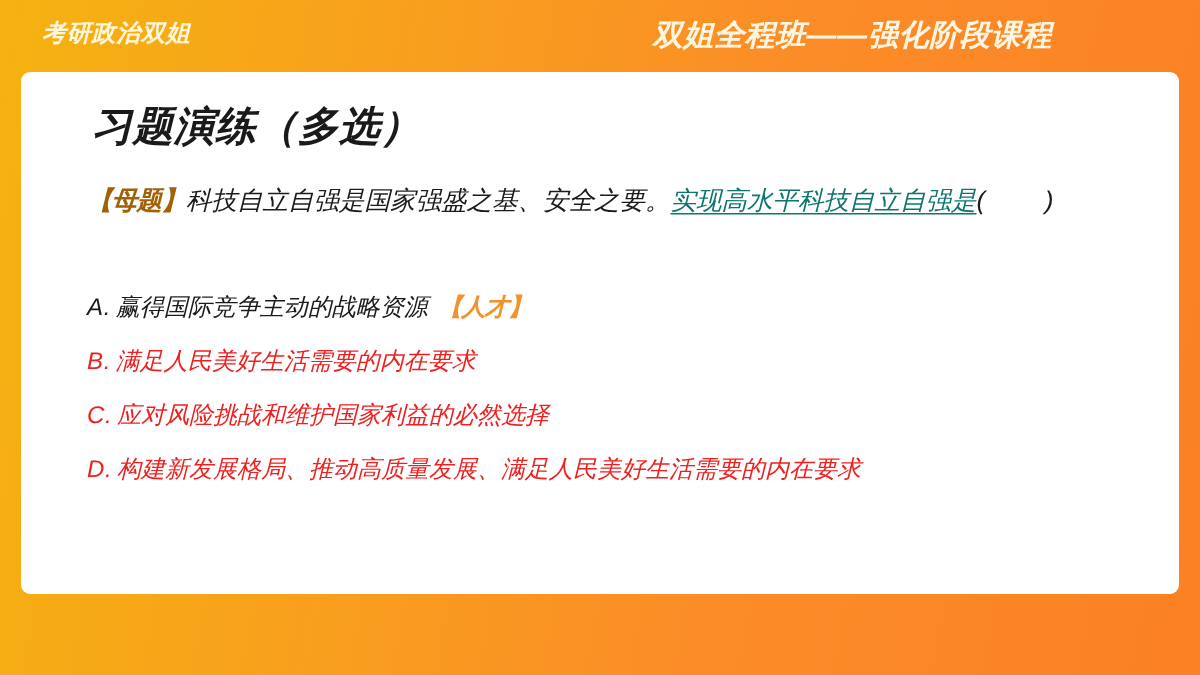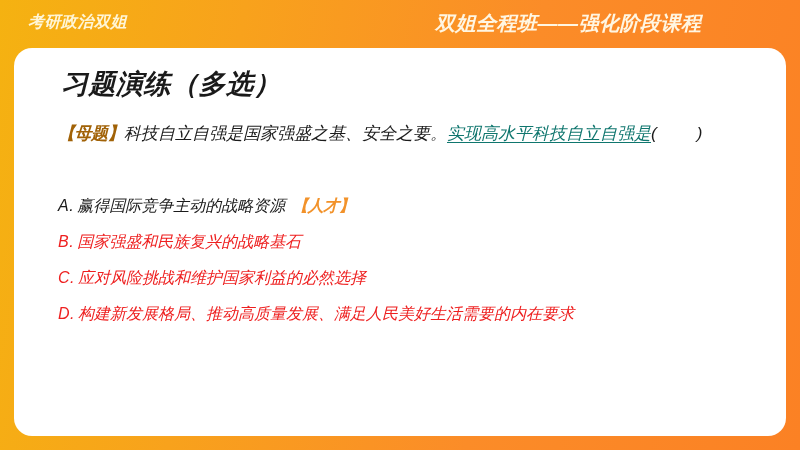--- a/index.html
+++ b/index.html
@@ -52,23 +52,23 @@
     letter-spacing: 0.5px;
     white-space: nowrap;
   }
 
   
   .card {
     position: absolute;
     left: 14px;
     top: 48px;
     width: 772px;
-    height: 388px;
+    height: 348px;
     background: #ffffff;
-    border-radius: 18px;
+    border-radius: 6px;
     box-sizing: border-box;
     overflow: hidden;
   }
 
   .slide-title {
     position: absolute;
     left: 47px;
     top: 18px;
     font-size: 27px;
     font-weight: 700;
@@ -152,21 +152,21 @@
       <span class="tag-muti">【母题】</span><span class="q-black">科技自立自强是国家强盛之基、安全之要。</span><span class="q-red">实现高水平科技自立自</span><span class="q-red">强是</span><span class="q-paren">(　　)</span>
     </div>
 
     <div class="options">
 
       <div class="option opt-black">
         <span class="opt-label">A.</span><span>赢得国际竞争主动的战略资源</span><span class="opt-accent">【人才】</span>
       </div>
 
       <div class="option opt-red">
-        <span class="opt-label">B.</span><span>国家强盛和民族复兴的战略基石</span>
+        <span class="opt-label">B.</span><span>满足人民美好生活需要的内在要求</span>
       </div>
 
       <div class="option opt-red">
         <span class="opt-label">C.</span><span>应对风险挑战和维护国家利益的必然选择</span>
       </div>
 
       <div class="option opt-red">
         <span class="opt-label">D.</span><span>构建新发展格局、推动高质量发展、满足人民美好生活需要的内在要求</span>
       </div>
 

